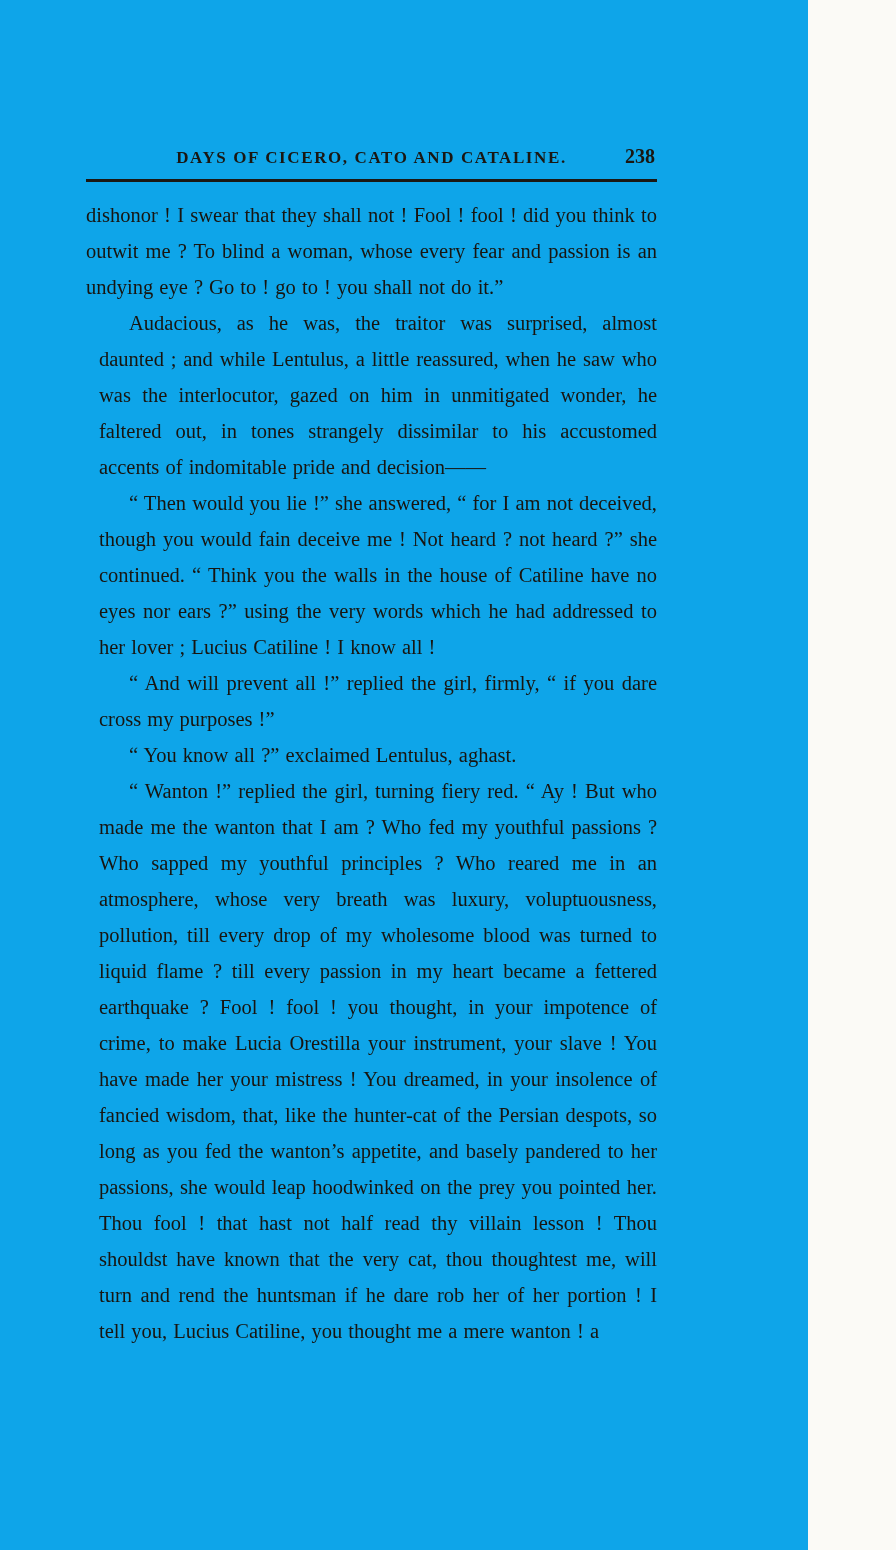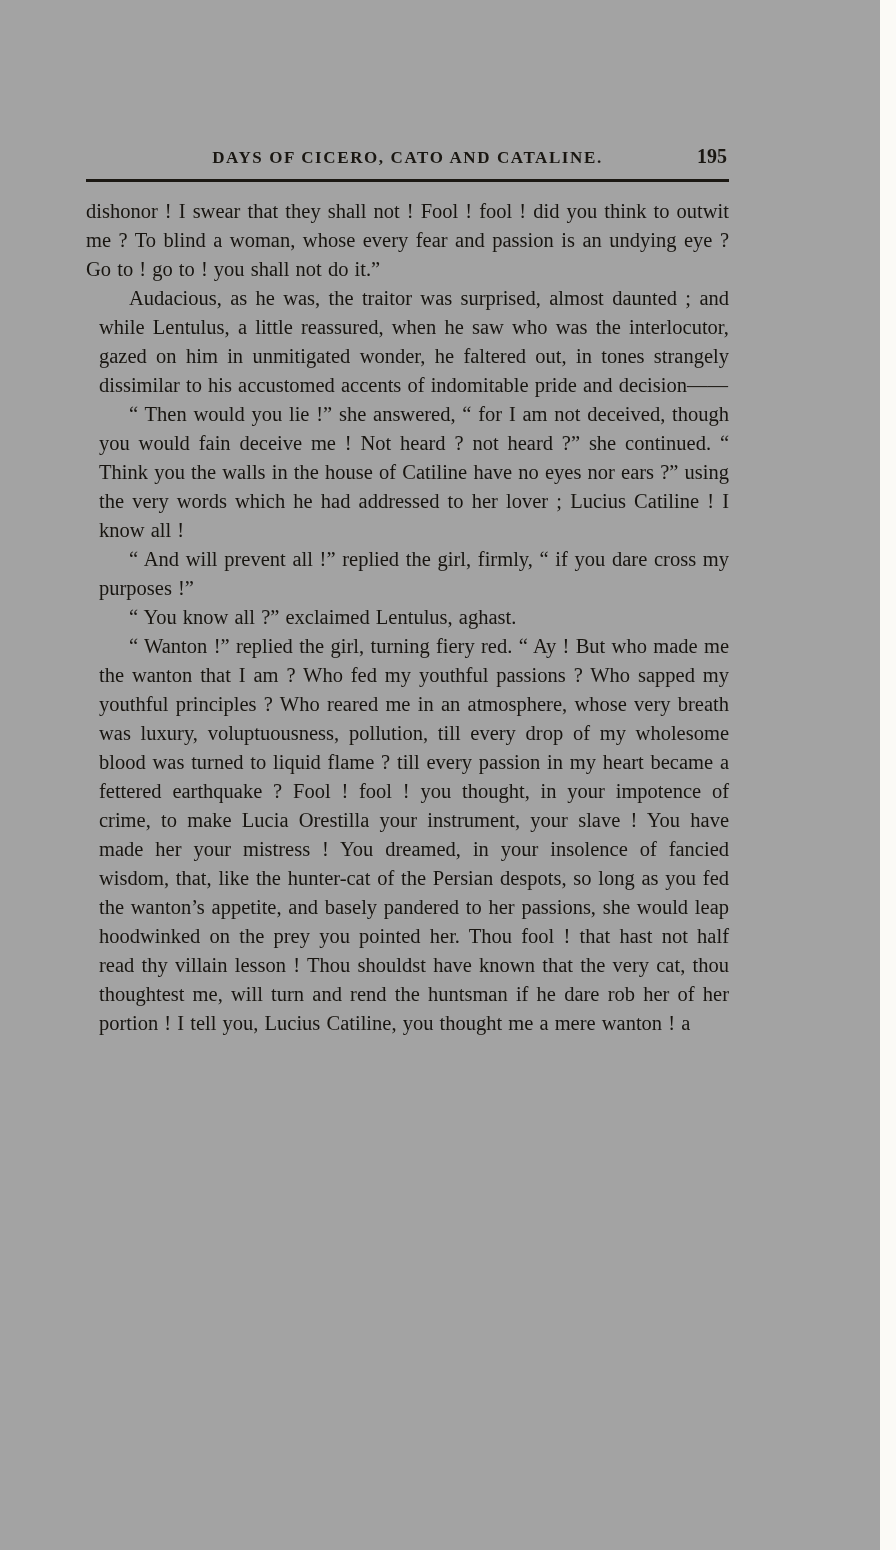--- a/index.html
+++ b/index.html
@@ -5,24 +5,24 @@
   * { margin: 0; padding: 0; box-sizing: border-box; }
   html, body { width: 896px; }
   body {
     background: #fbfaf6;
     color: #181510;
     font-family: "Liberation Serif", "DejaVu Serif", serif;
     -webkit-font-smoothing: antialiased;
   }
   .page {
     position: relative;
-    width: 880px;
+    width: 808px;
     height: 1550px;
     padding: 148px 151px 0 86px;
-    background: #a3a3a3;
+    background: #0ea5e9;
     overflow: hidden;
   }
   .header {
     position: relative;
     width: 100%;
     text-align: center;
     font-weight: bold;
     font-size: 17px;
     letter-spacing: 1.6px;
     color: #1a1712;
@@ -37,34 +37,34 @@
     letter-spacing: 0;
   }
   .rule {
     height: 3px;
     background: #1b1813;
     margin-top: 11px;
   }
   .body-text {
     margin-top: 15px;
     font-size: 20.5px;
-    line-height: 29px;
+    line-height: 36px;
     text-align: justify;
     word-spacing: 1px;
   }
   .para { margin: 0; }
   .para.indent { text-indent: 30px; margin-left: 13px; }
 </style>
 </head>
 <body>
 
 <div class="page">
   <div class="header">
     <span class="running-title">DAYS OF CICERO, CATO AND CATALINE.</span>
-    <span class="page-number">195</span>
+    <span class="page-number">238</span>
   </div>
   <div class="rule"></div>
   <div class="body-text" id="body-text">
       <p class="para">dishonor&nbsp;! I swear that they shall not&nbsp;!  Fool&nbsp;! fool&nbsp;! did you think to outwit me&nbsp;?  To blind a woman, whose every fear and passion is an undying eye&nbsp;?  Go to&nbsp;!  go to&nbsp;!  you shall not do it.”</p>
       <p class="para indent">Audacious, as he was, the traitor was surprised, almost daunted&nbsp;; and while Lentulus, a little reassured, when he saw who was the interlocutor, gazed on him in unmitigated wonder, he faltered out, in tones strangely dissimilar to his accustomed accents of indomitable pride and decision——</p>
       <p class="para indent">“ Then would you lie&nbsp;!” she answered, “ for I am not deceived, though you would fain deceive me&nbsp;!  Not heard&nbsp;? not heard&nbsp;?” she continued.  “ Think you the walls in the house of Catiline have no eyes nor ears&nbsp;?” using the very words which he had addressed to her lover&nbsp;; Lucius Catiline&nbsp;!  I know all&nbsp;!</p>
       <p class="para indent">“ And will prevent all&nbsp;!” replied the girl, firmly, “ if you dare cross my purposes&nbsp;!”</p>
       <p class="para indent">“ You know all&nbsp;?” exclaimed Lentulus, aghast.</p>
       <p class="para indent">“ Wanton&nbsp;!” replied the girl, turning fiery red.  “ Ay&nbsp;! But who made me the wanton that I am&nbsp;?  Who fed my youthful passions&nbsp;?  Who sapped my youthful principles&nbsp;? Who reared me in an atmosphere, whose very breath was luxury, voluptuousness, pollution, till every drop of my wholesome blood was turned to liquid flame&nbsp;? till every passion in my heart became a fettered earthquake&nbsp;?  Fool&nbsp;! fool&nbsp;!  you thought, in your impotence of crime, to make Lucia Orestilla your instrument, your slave&nbsp;!  You have made her your mistress&nbsp;!  You dreamed, in your insolence of fancied wisdom, that, like the hunter-cat of the Persian despots, so long as you fed the wanton’s appetite, and basely pandered to her passions, she would leap hoodwinked on the prey you pointed her.  Thou fool&nbsp;! that hast not half read thy villain lesson&nbsp;!  Thou shouldst have known that the very cat, thou thoughtest me, will turn and rend the huntsman if he dare rob her of her portion&nbsp;!  I tell you, Lucius Catiline, you thought me a mere wanton&nbsp;! a</p>
     </div>

